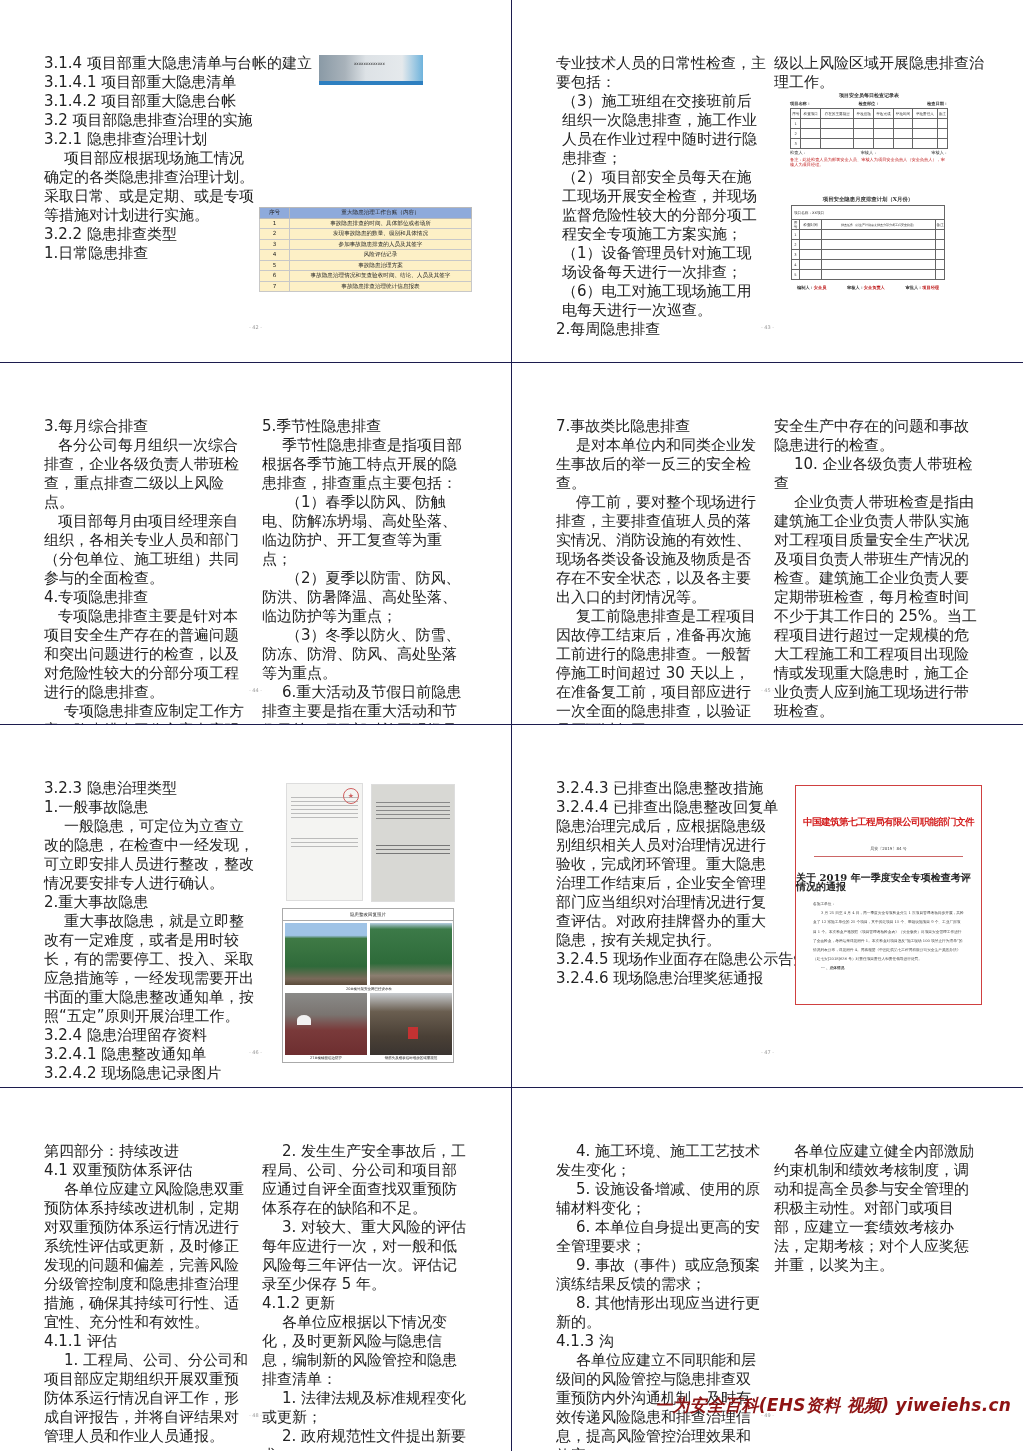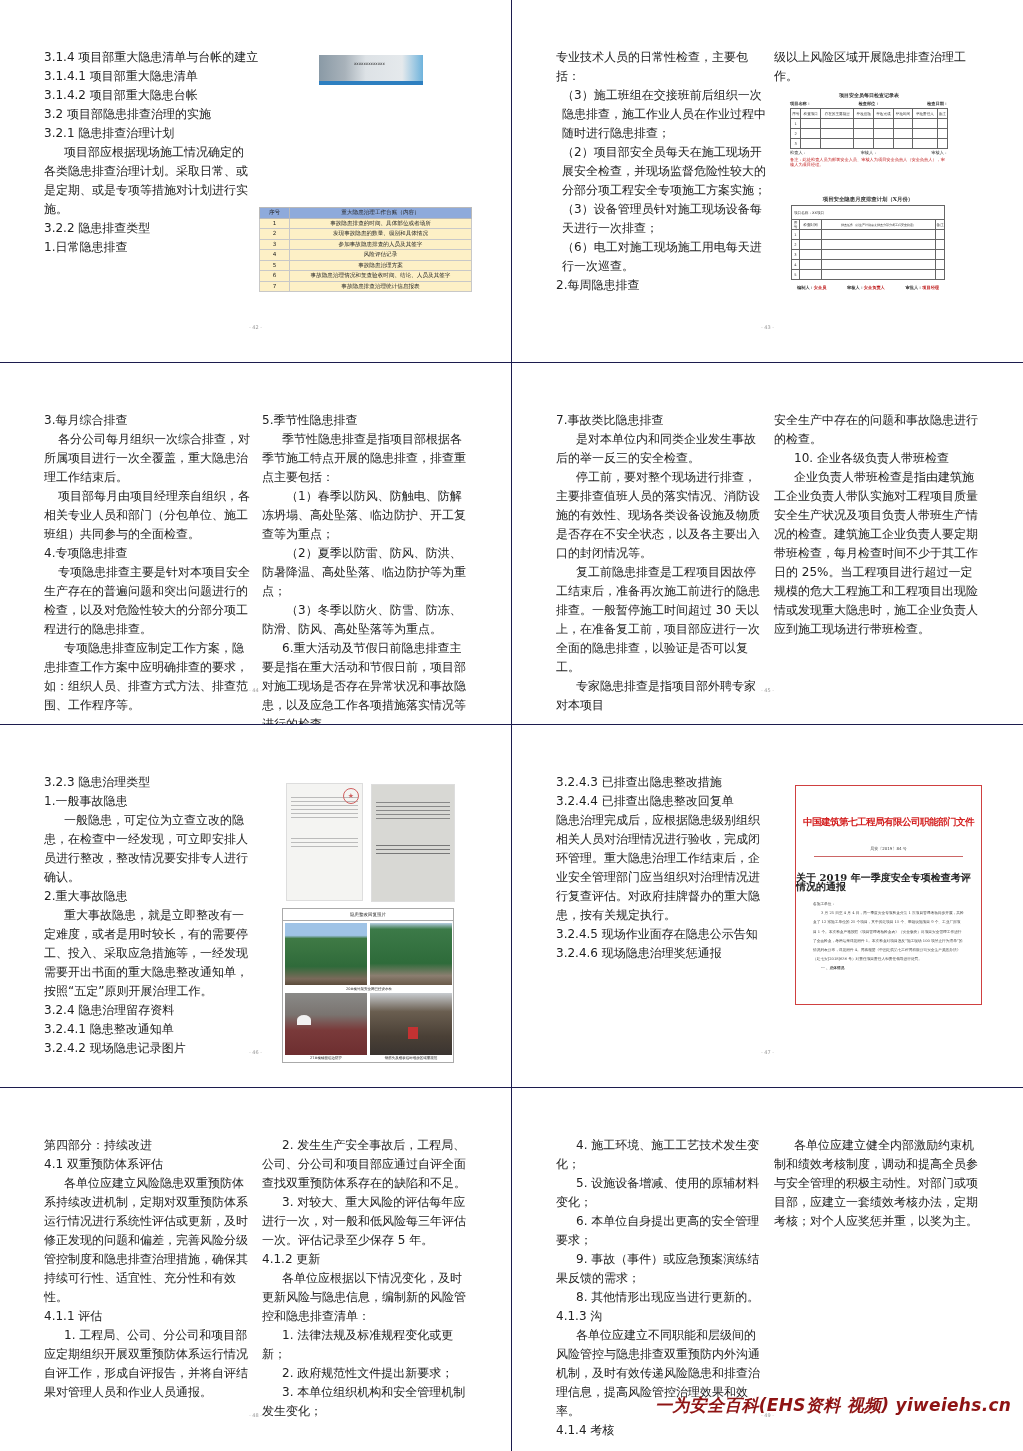--- a/index.html
+++ b/index.html
@@ -2,21 +2,21 @@
 <html><head>
 <meta charset="utf-8">
 <style>
 *{box-sizing:border-box;margin:0;padding:0}
 body{width:1023px;height:1451px;background:#fff;font-family:"DejaVu Sans","Liberation Sans",sans-serif;color:#222;position:relative;overflow:hidden}
 .grid{position:absolute;left:0;top:0;width:1023px;height:1451px}
 .vline{position:absolute;left:511px;top:0;width:1px;height:1451px;background:#1c1c4e}
 .hline{position:absolute;left:0;width:1023px;height:1px;background:#1c1c4e}
 .page{position:absolute;width:511px;height:362px;overflow:hidden;background:#fff}
 .pnum{position:absolute;left:0;width:100%;text-align:center;top:324px;font-size:5px;color:#999}
-.col{position:absolute;top:48px;width:208px;font-size:12px;line-height:19px}
+.col{position:absolute;top:54px;width:208px;font-size:15px;line-height:19px}
 .col.l{left:44px}
 .col.r{left:262px}
 .col p{margin:0}
 .ind{text-indent:20px}
 .h{white-space:nowrap}
 
 .ttable{position:absolute;left:259px;top:207px;width:213px;border-collapse:collapse;font-size:5.6px;line-height:9.5px}
 .ttable th{background:#8eaadb;color:#222;font-weight:normal;border:1px solid #b9b9b9;height:10px}
 .ttable td{background:#fdf0c6;border:1px solid #c8c8c8;text-align:center;height:9.7px}
 .ttable td.n{width:30px}
@@ -106,21 +106,21 @@
       </tbody>
     </table>
     <div class="pnum">- 42 -</div>
   </div>
 
   <div class="page" style="left:512px;top:0">
     <div class="col l" style="width:210px">
       <p>专业技术人员的日常性检查，主要包括：</p>
       <p style="padding-left:6px">（3）施工班组在交接班前后组织一次隐患排查，施工作业人员在作业过程中随时进行隐患排查；</p>
       <p style="padding-left:6px">（2）项目部安全员每天在施工现场开展安全检查，并现场监督危险性较大的分部分项工程安全专项施工方案实施；</p>
-      <p style="padding-left:6px">（3）设备管理员针对施工现场设备每天进行一次排查；</p>
+      <p style="padding-left:6px">（1）设备管理员针对施工现场设备每天进行一次排查；</p>
       <p style="padding-left:6px">（6）电工对施工现场施工用电每天进行一次巡查。</p>
       <p>2.每周隐患排查</p>
     </div>
     <div class="col r" style="width:210px">
       <p>级以上风险区域开展隐患排查治理工作。</p>
     </div>
 
     <div class="form" style="left:278px;top:92px;width:158px">
       <div class="title">项目安全员每日检查记录表</div>
       <div class="sig" style="font-weight:bold;margin-bottom:2px">
@@ -230,21 +230,21 @@
         <span><span>审核人：</span><span class="red">安全负责人</span></span>
         <span><span>审批人：</span><span class="red">项目经理</span></span>
       </div>
     </div>
     <div class="pnum">- 43 -</div>
   </div>
 
   <div class="page" style="left:0;top:363px">
     <div class="col l">
       <p>3.每月综合排查</p>
-      <p style="text-indent:14px">各分公司每月组织一次综合排查，对所属项目进行一次全覆盖，重大隐患治理工作结束后。</p>
+      <p style="text-indent:14px">各分公司每月组织一次综合排查，企业各级负责人带班检查，重点排查二级以上风险点。</p>
       <p style="text-indent:14px">项目部每月由项目经理亲自组织，各相关专业人员和部门（分包单位、施工班组）共同参与的全面检查。</p>
       <p>4.专项隐患排查</p>
       <p style="text-indent:14px">专项隐患排查主要是针对本项目安全生产存在的普遍问题和突出问题进行的检查，以及对危险性较大的分部分项工程进行的隐患排查。</p>
       <p class="ind">专项隐患排查应制定工作方案，隐患排查工作方案中应明确排查的要求，如：组织人员、排查方式方法、排查范围、工作程序等。</p>
     </div>
     <div class="col r">
       <p>5.季节性隐患排查</p>
       <p class="ind">季节性隐患排查是指项目部根据各季节施工特点开展的隐患排查，排查重点主要包括：</p>
       <p style="text-indent:24px">（1）春季以防风、防触电、防解冻坍塌、高处坠落、临边防护、开工复查等为重点；</p>
       <p style="text-indent:24px">（2）夏季以防雷、防风、防洪、防暑降温、高处坠落、临边防护等为重点；</p>

